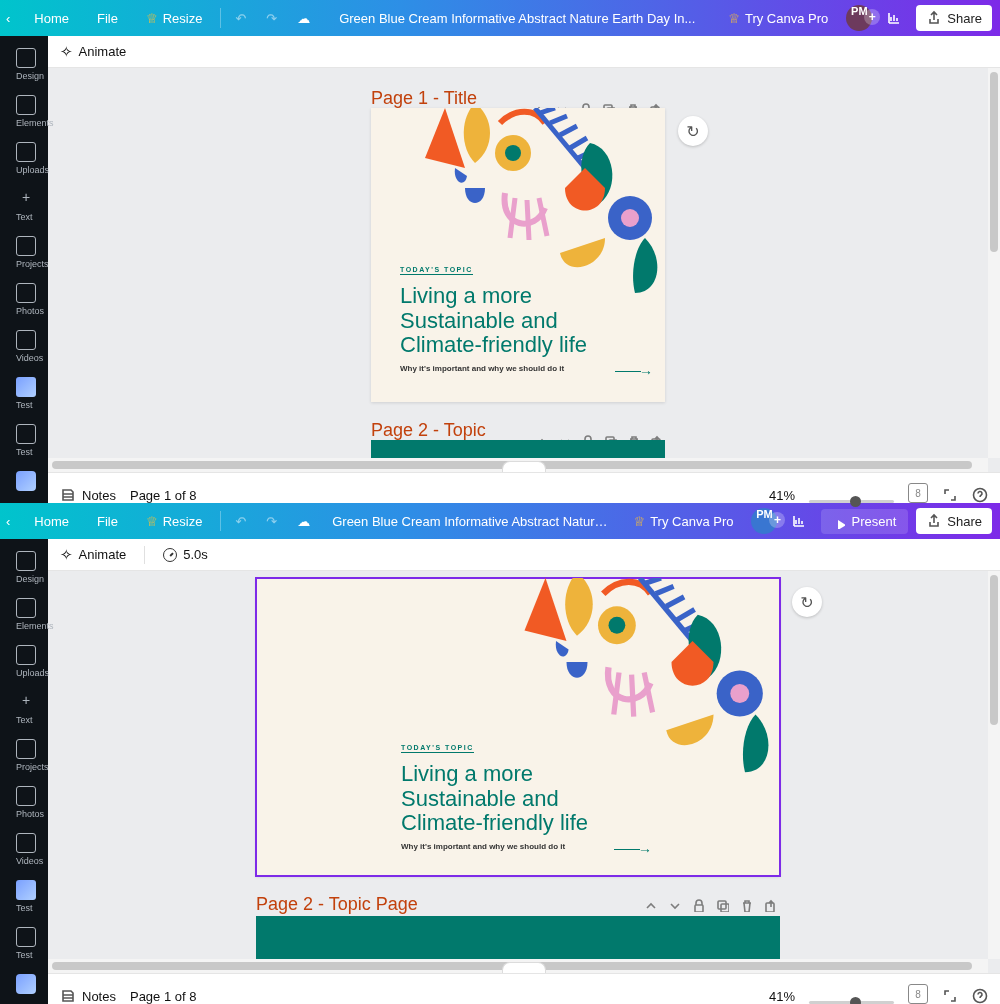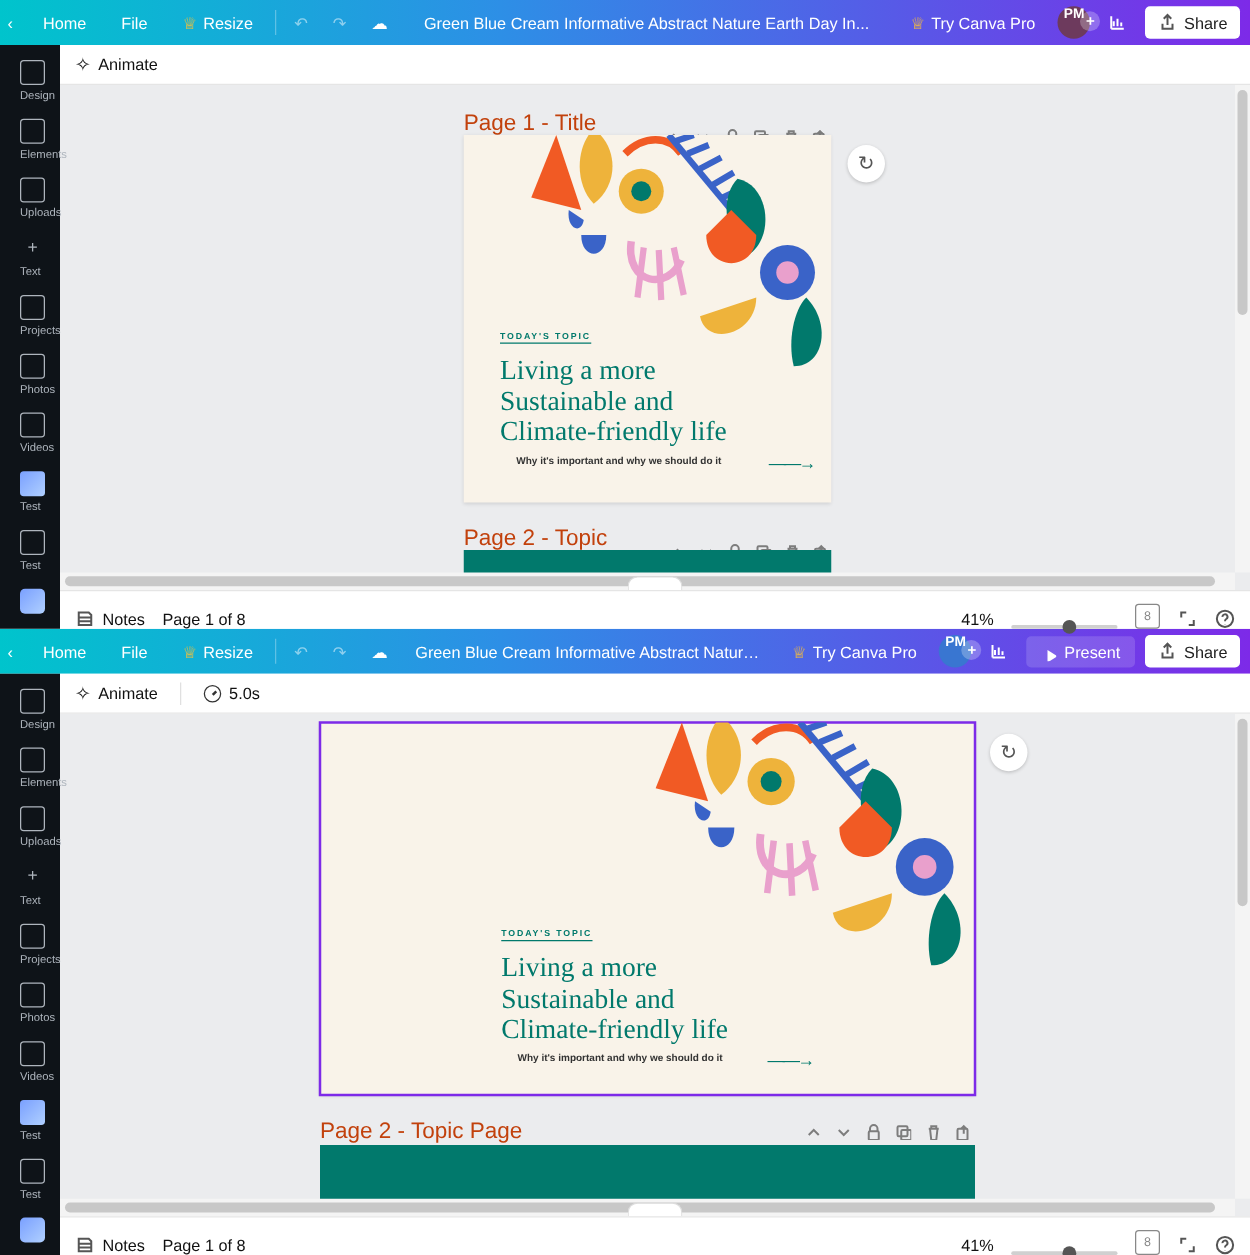--- a/index.html
+++ b/index.html
@@ -186,26 +186,26 @@
     cursor:pointer;font-size:16px;color:#555;
   }
   .slide .topic{
     position:absolute;
     font-size:7px;letter-spacing:1.5px;color:var(--teal);
     border-bottom:1px solid var(--teal);padding-bottom:1px;
     font-weight:600;
   }
   .slide .headline{
     position:absolute;
-    font-family:Liberation Serif, serif;
+    font-family:Liberation Sans, sans-serif;
     color:var(--teal);
     line-height:1.12;
   }
   .slide .sub{
-    position:absolute;font-size:8px;color:#333;font-weight:600;margin-left:13px;
+    position:absolute;font-size:8px;color:#333;font-weight:600;
   }
   .slide .arrow{
     position:absolute;color:var(--teal);
   }
   .slip { position:absolute;background:var(--teal); }
 
   
   .art { position:absolute; top:0; right:0; }
 
   

